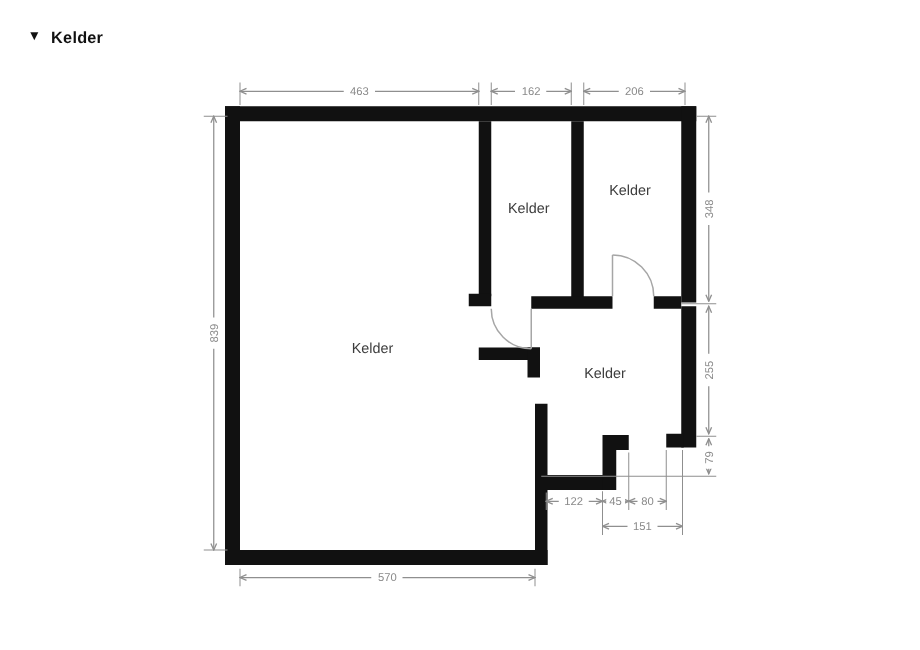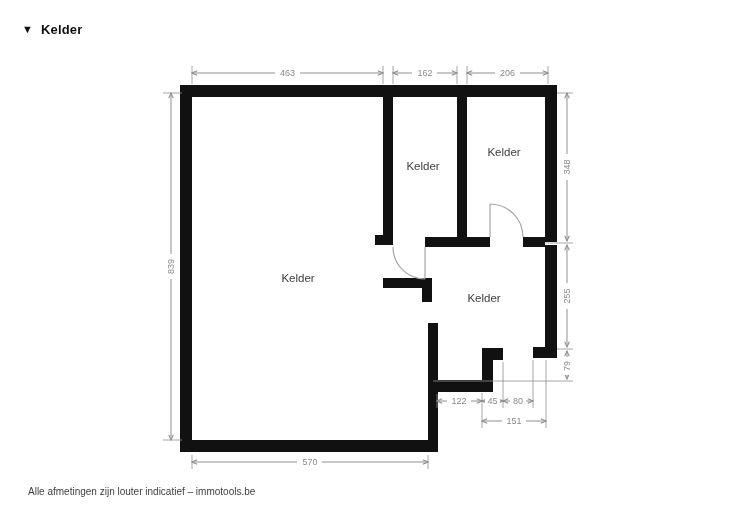--- a/index.html
+++ b/index.html
@@ -139,14 +139,13 @@
     </g>
 
     <g>
       <text class="roomtext" x="298" y="282" text-anchor="middle">Kelder</text>
       <text class="roomtext" x="423" y="170" text-anchor="middle">Kelder</text>
       <text class="roomtext" x="504" y="156" text-anchor="middle">Kelder</text>
       <text class="roomtext" x="484" y="302" text-anchor="middle">Kelder</text>
     </g>
   </svg>
 
-  <div class="footer">Alle afmetingen zijn louter indicatief – immotools.be</div>
 </div>
 
 </body></html>

